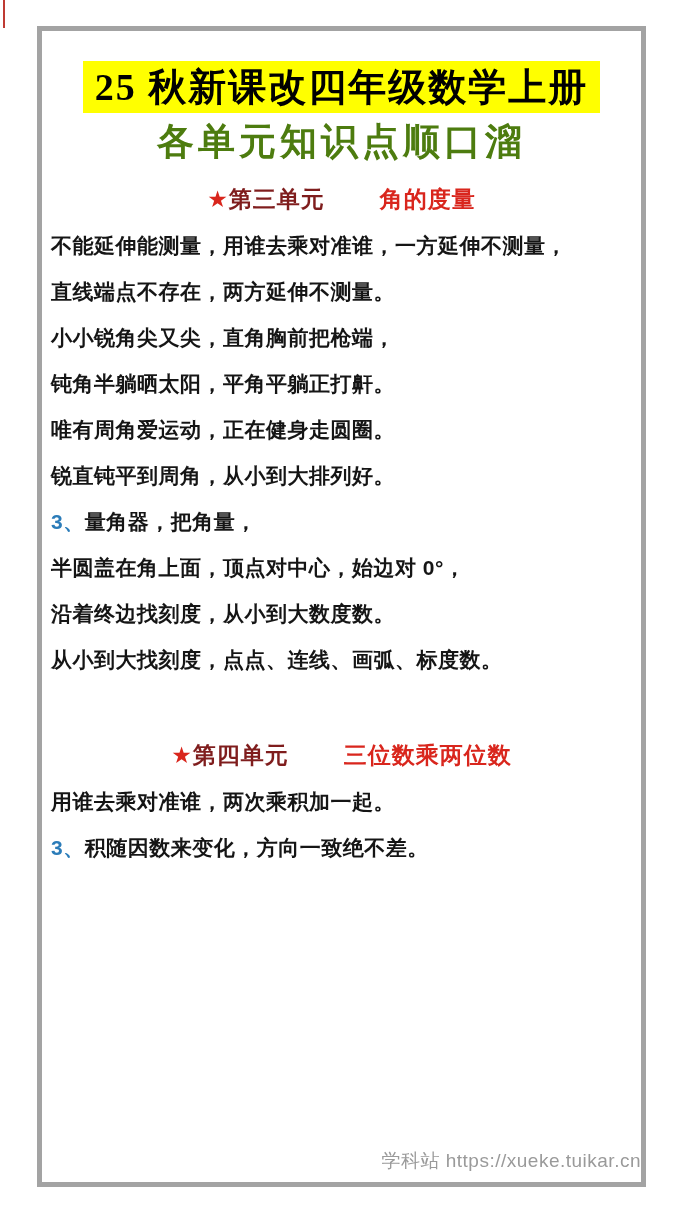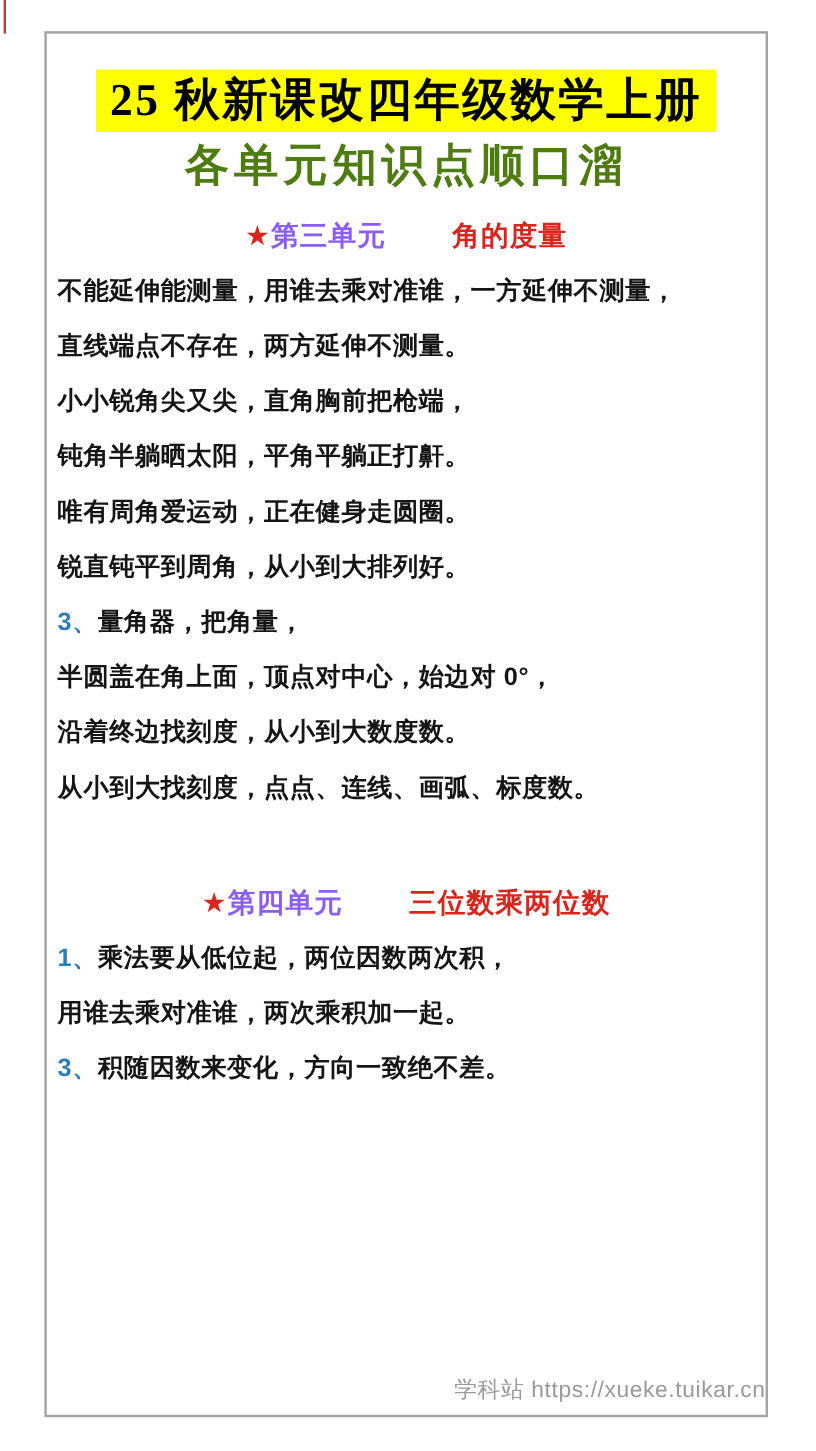--- a/index.html
+++ b/index.html
@@ -12,21 +12,21 @@
   }
   .edge-tick {
     position: absolute; left: 3px; top: 0;
     width: 2px; height: 28px;
     background: #bf3a33;
   }
   .frame {
     position: absolute;
     left: 37px; top: 26px;
     width: 599px; height: 1151px;
-    border: 2px solid #a3a3a3;
+    border: 5px solid #a3a3a3;
     background: #ffffff;
   }
   .title1-wrap { text-align: center; margin-top: 30px; }
   .title1 {
     display: inline-block;
     background: #ffff00;
     color: #000000;
     font-family: "Liberation Serif", "DejaVu Serif", serif;
     font-weight: bold;
     font-size: 38px;
@@ -47,21 +47,21 @@
   .section .heading {
     margin: 18px 0 0 0;
     text-align: center;
     font-size: 23px;
     line-height: 28px;
     font-weight: bold;
     letter-spacing: 1px;
   }
   .section + .section .heading { margin-top: 58px; }
   .star { color: #d9261d; }
-  .unit-label { color: #8b5cf6; }
+  .unit-label { color: #7f1d1d; }
   .unit-topic { color: #d9261d; margin-left: 55px; }
   .lines { margin-top: 10px; padding: 0 6px 0 9px; }
   .line {
     font-size: 21px;
     line-height: 46px;
     font-weight: bold;
     color: #151515;
     letter-spacing: 0.5px;
     white-space: nowrap;
   }
@@ -112,21 +112,20 @@
   <div class="line"><span class="num"></span><span class="txt">沿着终边找刻度，从小到大数度数。</span></div>
 
 
   <div class="line"><span class="num"></span><span class="txt">从小到大找刻度，点点、连线、画弧、标度数。</span></div>
 </div>
   </section>
 
   <section class="section">
     <h2 class="heading"><span class="star">★</span><span class="unit-label">第四单元</span><span class="unit-topic">三位数乘两位数</span></h2>
     <div class="lines">
-  <div class="line"><span class="num">1、</span><span class="txt">乘法要从低位起，两位因数两次积，</span></div>
 
   <div class="line"><span class="num"></span><span class="txt">用谁去乘对准谁，两次乘积加一起。</span></div>
 
 
   <div class="line"><span class="num">3、</span><span class="txt">积随因数来变化，方向一致绝不差。</span></div>
 </div>
   </section>
 </div>
 
   <div class="footer">学科站 https://xueke.tuikar.cn</div>

